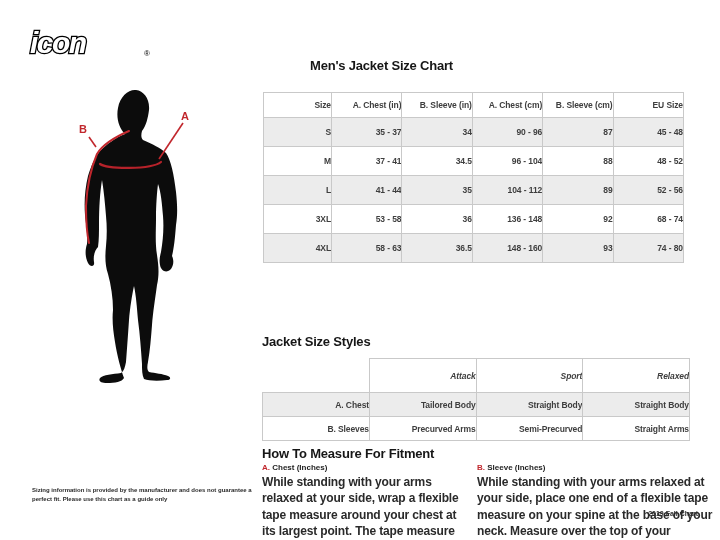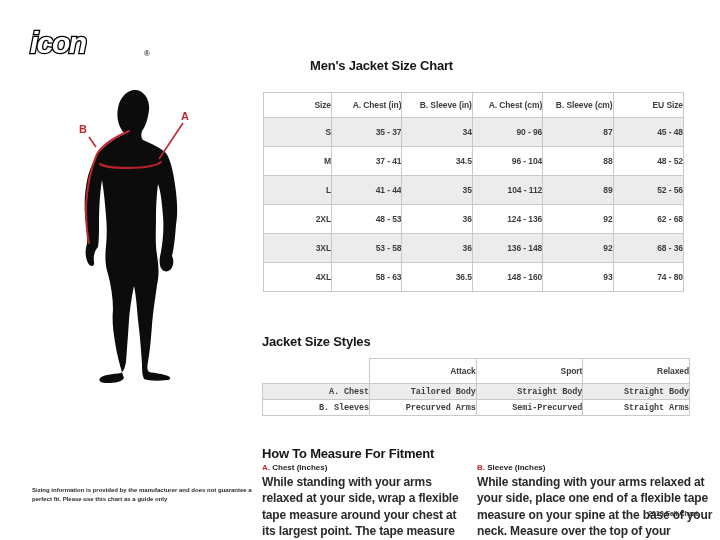--- a/index.html
+++ b/index.html
@@ -29,23 +29,23 @@
     font-size:8.5px; font-weight:bold; color:#3e3e3e; letter-spacing:-0.1px;
     background:#ffffff; overflow:hidden; white-space:nowrap;
   }
   #size-table { left:263px; top:92px; width:421px; }
   #size-table th { height:25px; }
   #size-table th:first-child { width:68px; }
   #size-table td { height:29px; }
   #size-table tbody tr:nth-child(odd) td { background:#ececec; }
 
   #style-table { left:262px; top:358px; width:428px; }
-  #style-table th { height:25px; }
+  #style-table th { height:34px;font-style:italic; }
   #style-table th:first-child { width:107px; }
-  #style-table td { height:16px;font-family:Liberation Mono, monospace; }
+  #style-table td { height:24px; }
   #style-table tbody tr:first-child td { background:#ececec; }
   #style-table th.blank { border:none; background:transparent; }
 
   
   .measure-col { position:absolute; top:463px; }
   #measure-a { left:262px; width:198px; }
   #measure-b { left:461px; width:248px;margin-left:16px; }
   .measure-head { font-size:8px; font-weight:bold; color:#1d1d1d; margin-bottom:2px; }
   .measure-head .red { color:#c1272d; }
   .measure-text { font-size:12px; font-weight:bold; color:#2a2a2a; line-height:1.36; letter-spacing:-0.15px; }
@@ -125,34 +125,26 @@
       </tr>
       <tr>
         <td>L</td>
         <td>41 - 44</td>
         <td>35</td>
         <td>104 - 112</td>
         <td>89</td>
         <td>52 - 56</td>
       </tr>
       <tr>
-        <td>2XL</td>
-        <td>48 - 53</td>
-        <td>36</td>
-        <td>124 - 136</td>
-        <td>92</td>
-        <td>62 - 68</td>
-      </tr>
-      <tr>
         <td>3XL</td>
         <td>53 - 58</td>
         <td>36</td>
         <td>136 - 148</td>
         <td>92</td>
-        <td>68 - 36</td>
+        <td>68 - 74</td>
       </tr>
       <tr>
         <td>4XL</td>
         <td>58 - 63</td>
         <td>36.5</td>
         <td>148 - 160</td>
         <td>93</td>
         <td>74 - 80</td>
       </tr>
     </tbody>

